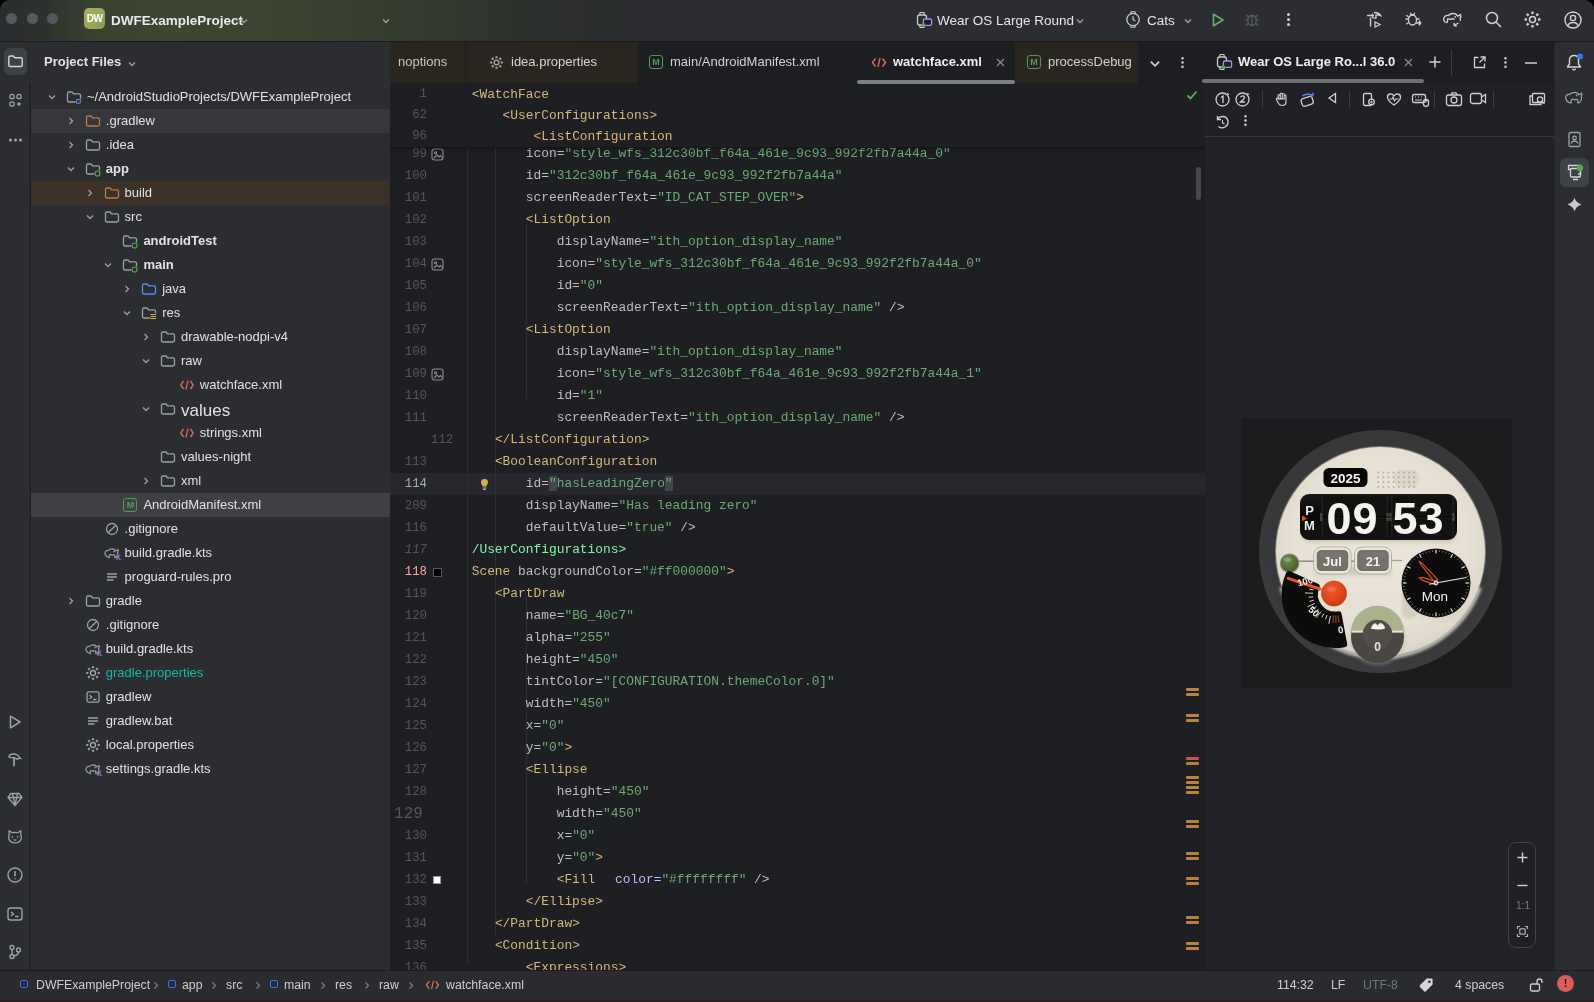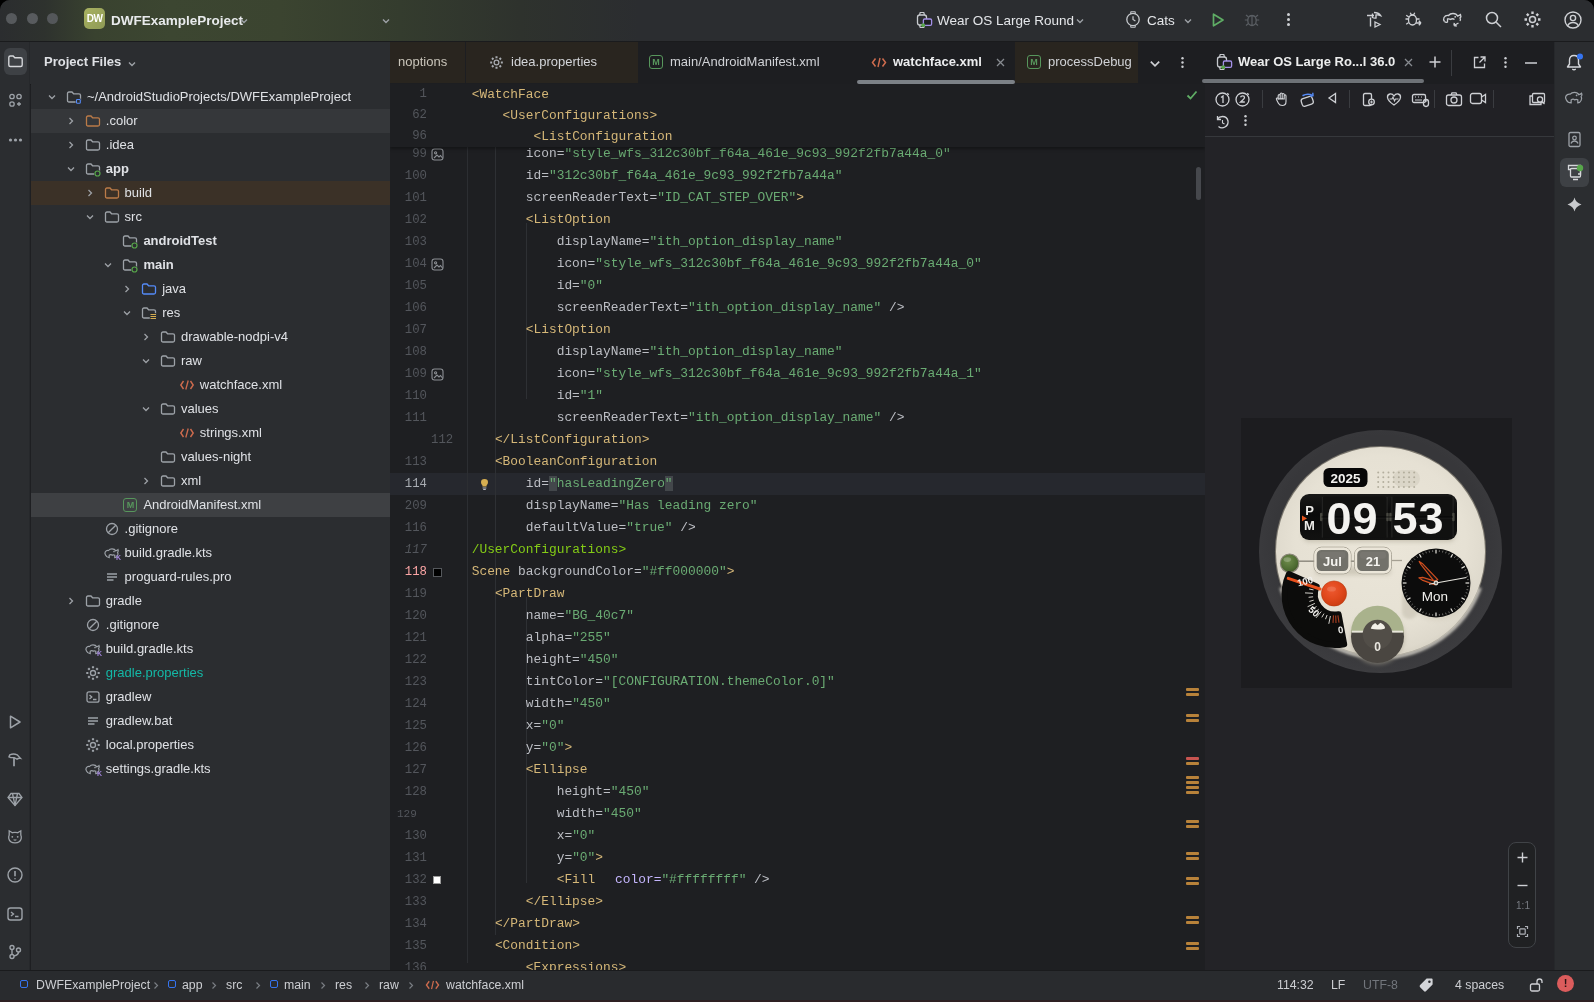--- a/index.html
+++ b/index.html
@@ -268,21 +268,21 @@
           <rect x="10.5" y="10.5" width="3.8" height="3.8" rx="0.8" fill="none" stroke="#548af7" stroke-width="1.1"></rect>
         </svg>
         <div class="ab" style="left:87.0px;top:89px;color:#dfe1e5;font-size:13px;font-weight:400;white-space:nowrap;">~/AndroidStudioProjects/DWFExampleProject</div>
         <div class="ab" style="left:31px;top:109px;width:359px;height:24px;background:#35373a;"></div>
         <svg class="icn" style="left:65.8px;top:116px;" width="10" height="10" viewBox="0 0 10 10">
           <path d="M3.5 2 L6.5 5 L3.5 8" stroke="#9da1a6" stroke-width="1.3" fill="none"></path>
         </svg>
         <svg class="icn" style="left:84.8px;top:113px;" width="16" height="16" viewBox="0 0 16 16">
           <path d="M1.5 4.5 Q1.5 3 3 3 L6 3 L7.6 4.8 L13 4.8 Q14.5 4.8 14.5 6.3 L14.5 11.5 Q14.5 13 13 13 L3 13 Q1.5 13 1.5 11.5 Z" fill="none" stroke="#bb7b48" stroke-width="1.3"></path>
         </svg>
-        <div class="ab" style="left:105.8px;top:113px;color:#dfe1e5;font-size:13px;font-weight:400;white-space:nowrap;">.color</div>
+        <div class="ab" style="left:105.8px;top:113px;color:#dfe1e5;font-size:13px;font-weight:400;white-space:nowrap;">.gradlew</div>
         <svg class="icn" style="left:65.8px;top:140px;" width="10" height="10" viewBox="0 0 10 10">
           <path d="M3.5 2 L6.5 5 L3.5 8" stroke="#9da1a6" stroke-width="1.3" fill="none"></path>
         </svg>
         <svg class="icn" style="left:84.8px;top:137px;" width="16" height="16" viewBox="0 0 16 16">
           <path d="M1.5 4.5 Q1.5 3 3 3 L6 3 L7.6 4.8 L13 4.8 Q14.5 4.8 14.5 6.3 L14.5 11.5 Q14.5 13 13 13 L3 13 Q1.5 13 1.5 11.5 Z" fill="none" stroke="#9da2a8" stroke-width="1.3"></path>
         </svg>
         <div class="ab" style="left:105.8px;top:137px;color:#dfe1e5;font-size:13px;font-weight:400;white-space:nowrap;">.idea</div>
         <svg class="icn" style="left:65.8px;top:164px;" width="10" height="10" viewBox="0 0 10 10">
           <path d="M2 3.5 L5 6.5 L8 3.5" stroke="#9da1a6" stroke-width="1.3" fill="none"></path>
         </svg>
@@ -357,21 +357,21 @@
 <path d="M11.5 4 L14.2 8 L11.5 12" fill="none" stroke="#cf6c4e" stroke-width="1.4"></path>
 <path d="M9.2 3.5 L6.8 12.5" stroke="#cf6c4e" stroke-width="1.3"></path>
         </svg>
         <div class="ab" style="left:199.8px;top:377px;color:#dfe1e5;font-size:13px;font-weight:400;white-space:nowrap;">watchface.xml</div>
         <svg class="icn" style="left:141.0px;top:404px;" width="10" height="10" viewBox="0 0 10 10">
           <path d="M2 3.5 L5 6.5 L8 3.5" stroke="#9da1a6" stroke-width="1.3" fill="none"></path>
         </svg>
         <svg class="icn" style="left:160.0px;top:401px;" width="16" height="16" viewBox="0 0 16 16">
           <path d="M1.5 4.5 Q1.5 3 3 3 L6 3 L7.6 4.8 L13 4.8 Q14.5 4.8 14.5 6.3 L14.5 11.5 Q14.5 13 13 13 L3 13 Q1.5 13 1.5 11.5 Z" fill="none" stroke="#9da2a8" stroke-width="1.3"></path>
         </svg>
-        <div class="ab" style="left:181.0px;top:401px;color:#dfe1e5;font-size:13px;font-weight:400;white-space:nowrap;">values</div>
+        <div class="ab" style="left:181.0px;top:401px;color:#dfe1e5;font-size:17px;font-weight:400;white-space:nowrap;">values</div>
         <svg class="icn" style="left:178.8px;top:425px;" width="16" height="16" viewBox="0 0 16 16">
 <path d="M4.5 4 L1.8 8 L4.5 12" fill="none" stroke="#cf6c4e" stroke-width="1.4"></path>
 <path d="M11.5 4 L14.2 8 L11.5 12" fill="none" stroke="#cf6c4e" stroke-width="1.4"></path>
 <path d="M9.2 3.5 L6.8 12.5" stroke="#cf6c4e" stroke-width="1.3"></path>
         </svg>
         <div class="ab" style="left:199.8px;top:425px;color:#dfe1e5;font-size:13px;font-weight:400;white-space:nowrap;">strings.xml</div>
         <svg class="icn" style="left:160.0px;top:449px;" width="16" height="16" viewBox="0 0 16 16">
           <path d="M1.5 4.5 Q1.5 3 3 3 L6 3 L7.6 4.8 L13 4.8 Q14.5 4.8 14.5 6.3 L14.5 11.5 Q14.5 13 13 13 L3 13 Q1.5 13 1.5 11.5 Z" fill="none" stroke="#9da2a8" stroke-width="1.3"></path>
         </svg>
         <div class="ab" style="left:181.0px;top:449px;color:#dfe1e5;font-size:13px;font-weight:400;white-space:nowrap;">values-night</div>
@@ -485,21 +485,21 @@
       <div class="ab mono" style="left:104.87499999999999px;top:345px;height:22px;line-height:22px;font-size:12.88px;letter-spacing:0px;white-space:pre;"><span style="color:#d5b778;">&lt;/ListConfiguration&gt;</span></div>
       <div class="ab mono" style="left:0;top:367px;width:37px;line-height:22px;text-align:right;color:#53565c;font-size:12.3px;height:22px;">113</div>
       <div class="ab mono" style="left:104.87499999999999px;top:367px;height:22px;line-height:22px;font-size:12.88px;letter-spacing:0px;white-space:pre;"><span style="color:#d5b778;">&lt;BooleanConfiguration</span></div>
       <div class="ab mono" style="left:0;top:389px;width:37px;line-height:22px;text-align:right;color:#a9adb3;font-size:12.3px;height:22px;">114</div>
       <div class="ab mono" style="left:135.77499999999998px;top:389px;height:22px;line-height:22px;font-size:12.88px;letter-spacing:0px;white-space:pre;"><span style="color:#bcbec4;">id=</span><span style="color:#6aab73;background:#43474b;">"</span><span style="color:#6aab73;">hasLeadingZero</span><span style="color:#6aab73;background:#43474b;">"</span></div>
       <div class="ab mono" style="left:0;top:411px;width:37px;line-height:22px;text-align:right;color:#53565c;font-size:12.3px;height:22px;">209</div>
       <div class="ab mono" style="left:135.77499999999998px;top:411px;height:22px;line-height:22px;font-size:12.88px;letter-spacing:0px;white-space:pre;"><span style="color:#bcbec4;">displayName=</span><span style="color:#6aab73;">"Has leading zero"</span></div>
       <div class="ab mono" style="left:0;top:433px;width:37px;line-height:22px;text-align:right;color:#53565c;font-size:12.3px;height:22px;">116</div>
       <div class="ab mono" style="left:135.77499999999998px;top:433px;height:22px;line-height:22px;font-size:12.88px;letter-spacing:0px;white-space:pre;"><span style="color:#bcbec4;">defaultValue=</span><span style="color:#6aab73;">"true"</span><span style="color:#bcbec4;"> /&gt;</span></div>
       <div class="ab mono" style="left:0;top:455px;width:37px;line-height:22px;text-align:right;color:#53565c;font-size:12.3px;height:22px;font-style:italic;">117</div>
-      <div class="ab mono" style="left:81.69999999999999px;top:455px;height:22px;line-height:22px;font-size:12.88px;letter-spacing:0px;white-space:pre;"><span style="color:#84cc16;">/UserConfigurations&gt;</span></div>
+      <div class="ab mono" style="left:81.69999999999999px;top:455px;height:22px;line-height:22px;font-size:12.88px;letter-spacing:0px;white-space:pre;"><span style="color:#86efac;">/UserConfigurations&gt;</span></div>
       <div class="ab mono" style="left:0;top:477px;width:37px;line-height:22px;text-align:right;color:#fca5a5;font-size:12.3px;height:22px;">118</div>
       <div class="ab mono" style="left:81.69999999999999px;top:477px;height:22px;line-height:22px;font-size:12.88px;letter-spacing:0px;white-space:pre;"><span style="color:#d5b778;">Scene </span><span style="color:#bcbec4;">backgroundColor=</span><span style="color:#6aab73;">"#ff000000"</span><span style="color:#d5b778;">&gt;</span></div>
       <div class="ab mono" style="left:0;top:499px;width:37px;line-height:22px;text-align:right;color:#53565c;font-size:12.3px;height:22px;">119</div>
       <div class="ab mono" style="left:104.87499999999999px;top:499px;height:22px;line-height:22px;font-size:12.88px;letter-spacing:0px;white-space:pre;"><span style="color:#d5b778;">&lt;PartDraw</span></div>
       <div class="ab mono" style="left:0;top:521px;width:37px;line-height:22px;text-align:right;color:#53565c;font-size:12.3px;height:22px;">120</div>
       <div class="ab mono" style="left:135.77499999999998px;top:521px;height:22px;line-height:22px;font-size:12.88px;letter-spacing:0px;white-space:pre;"><span style="color:#bcbec4;">name=</span><span style="color:#6aab73;">"BG_40c7"</span></div>
       <div class="ab mono" style="left:0;top:543px;width:37px;line-height:22px;text-align:right;color:#53565c;font-size:12.3px;height:22px;">121</div>
       <div class="ab mono" style="left:135.77499999999998px;top:543px;height:22px;line-height:22px;font-size:12.88px;letter-spacing:0px;white-space:pre;"><span style="color:#bcbec4;">alpha=</span><span style="color:#6aab73;">"255"</span></div>
       <div class="ab mono" style="left:0;top:565px;width:37px;line-height:22px;text-align:right;color:#53565c;font-size:12.3px;height:22px;">122</div>
       <div class="ab mono" style="left:135.77499999999998px;top:565px;height:22px;line-height:22px;font-size:12.88px;letter-spacing:0px;white-space:pre;"><span style="color:#bcbec4;">height=</span><span style="color:#6aab73;">"450"</span></div>
@@ -508,21 +508,21 @@
       <div class="ab mono" style="left:0;top:609px;width:37px;line-height:22px;text-align:right;color:#53565c;font-size:12.3px;height:22px;">124</div>
       <div class="ab mono" style="left:135.77499999999998px;top:609px;height:22px;line-height:22px;font-size:12.88px;letter-spacing:0px;white-space:pre;"><span style="color:#bcbec4;">width=</span><span style="color:#6aab73;">"450"</span></div>
       <div class="ab mono" style="left:0;top:631px;width:37px;line-height:22px;text-align:right;color:#53565c;font-size:12.3px;height:22px;">125</div>
       <div class="ab mono" style="left:135.77499999999998px;top:631px;height:22px;line-height:22px;font-size:12.88px;letter-spacing:0px;white-space:pre;"><span style="color:#bcbec4;">x=</span><span style="color:#6aab73;">"0"</span></div>
       <div class="ab mono" style="left:0;top:653px;width:37px;line-height:22px;text-align:right;color:#53565c;font-size:12.3px;height:22px;">126</div>
       <div class="ab mono" style="left:135.77499999999998px;top:653px;height:22px;line-height:22px;font-size:12.88px;letter-spacing:0px;white-space:pre;"><span style="color:#bcbec4;">y=</span><span style="color:#6aab73;">"0"</span><span style="color:#d5b778;">&gt;</span></div>
       <div class="ab mono" style="left:0;top:675px;width:37px;line-height:22px;text-align:right;color:#53565c;font-size:12.3px;height:22px;">127</div>
       <div class="ab mono" style="left:135.77499999999998px;top:675px;height:22px;line-height:22px;font-size:12.88px;letter-spacing:0px;white-space:pre;"><span style="color:#d5b778;">&lt;Ellipse</span></div>
       <div class="ab mono" style="left:0;top:697px;width:37px;line-height:22px;text-align:right;color:#53565c;font-size:12.3px;height:22px;">128</div>
       <div class="ab mono" style="left:166.67499999999998px;top:697px;height:22px;line-height:22px;font-size:12.88px;letter-spacing:0px;white-space:pre;"><span style="color:#bcbec4;">height=</span><span style="color:#6aab73;">"450"</span></div>
-      <div class="ab mono" style="left:0;top:719px;width:37px;line-height:22px;text-align:left;color:#53565c;font-size:11px;height:22px;padding-left:7px;">129</div>
+      <div class="ab mono" style="left:0;top:719px;width:37px;line-height:22px;text-align:center;color:#53565c;font-size:16px;height:22px;">129</div>
       <div class="ab mono" style="left:166.67499999999998px;top:719px;height:22px;line-height:22px;font-size:12.88px;letter-spacing:0px;white-space:pre;"><span style="color:#bcbec4;">width=</span><span style="color:#6aab73;">"450"</span></div>
       <div class="ab mono" style="left:0;top:741px;width:37px;line-height:22px;text-align:right;color:#53565c;font-size:12.3px;height:22px;">130</div>
       <div class="ab mono" style="left:166.67499999999998px;top:741px;height:22px;line-height:22px;font-size:12.88px;letter-spacing:0px;white-space:pre;"><span style="color:#bcbec4;">x=</span><span style="color:#6aab73;">"0"</span></div>
       <div class="ab mono" style="left:0;top:763px;width:37px;line-height:22px;text-align:right;color:#53565c;font-size:12.3px;height:22px;">131</div>
       <div class="ab mono" style="left:166.67499999999998px;top:763px;height:22px;line-height:22px;font-size:12.88px;letter-spacing:0px;white-space:pre;"><span style="color:#bcbec4;">y=</span><span style="color:#6aab73;">"0"</span><span style="color:#d5b778;">&gt;</span></div>
       <div class="ab mono" style="left:0;top:785px;width:37px;line-height:22px;text-align:right;color:#53565c;font-size:12.3px;height:22px;">132</div>
       <div class="ab mono" style="left:166.67499999999998px;top:785px;height:22px;line-height:22px;font-size:12.88px;letter-spacing:0px;white-space:pre;"><span style="color:#d5b778;">&lt;Fill </span><span style="color:#c4b5fd;margin-left:12px;">color=</span><span style="color:#6aab73;">"#ffffffff"</span><span style="color:#bcbec4;"> /&gt;</span></div>
       <div class="ab mono" style="left:0;top:807px;width:37px;line-height:22px;text-align:right;color:#53565c;font-size:12.3px;height:22px;">133</div>
       <div class="ab mono" style="left:135.77499999999998px;top:807px;height:22px;line-height:22px;font-size:12.88px;letter-spacing:0px;white-space:pre;"><span style="color:#d5b778;">&lt;/Ellipse&gt;</span></div>
       <div class="ab mono" style="left:0;top:829px;width:37px;line-height:22px;text-align:right;color:#53565c;font-size:12.3px;height:22px;">134</div>

